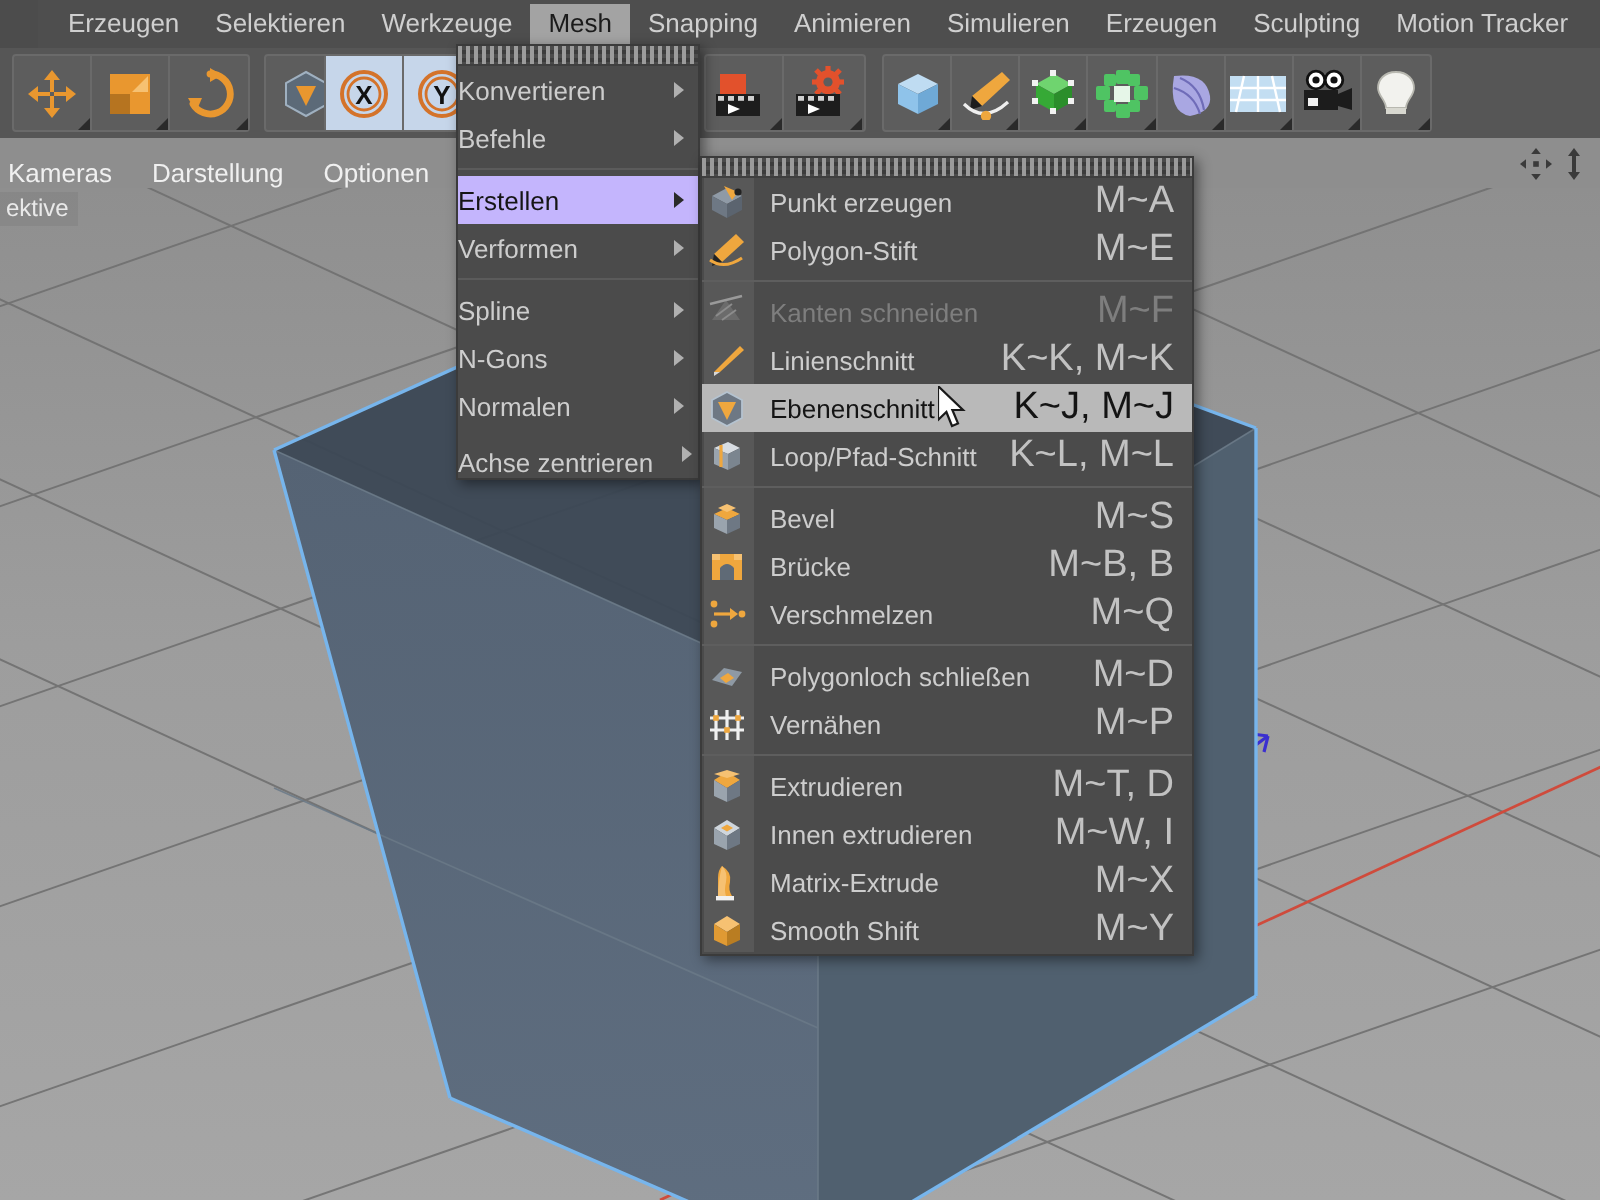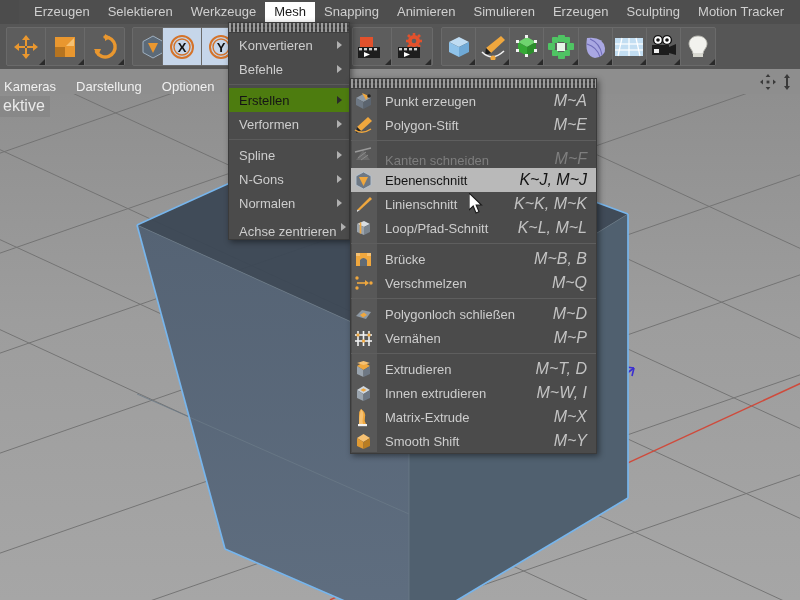--- a/index.html
+++ b/index.html
@@ -46,21 +46,21 @@
   }
   .menubar-item {
     font-size: 13px;
     color: #cfcfcf;
     padding: 3px 9px 4px 9px;
     white-space: nowrap;
     line-height: 14px;
     cursor: default;
   }
   .menubar-item.active {
-    background: #ffffff;
+    background: #a3a3a3;
     color: #1b1b1b;
   }
 
   
   #toolbar {
     position: absolute;
     left: 0; top: 24px;
     width: 800px; height: 45px;
     background: #565656;
     box-sizing: border-box;
@@ -119,21 +119,21 @@
     height: 25px;
     display: flex;
     align-items: center;
     gap: 4px;
   }
 
   
   #persptag {
     position: absolute;
     left: 0; top: 96px;
-    font-size: 16px;
+    font-size: 12px;
     color: #e9e9e9;
     background: rgba(130,130,130,0.62);
     padding: 1px 5px 2px 3px;
     white-space: nowrap;
     cursor: default;
   }
 
   
   .dropdown {
     position: absolute;
@@ -158,28 +158,27 @@
     background-size: 4px 4px, 4px 4px;
     border-bottom: 1px solid #3f3f3f;
   }
   .mi {
     position: relative;
     height: 24px;
     display: flex;
     align-items: center;
     font-size: 13px;
     color: #cdcdcd;
-    padding-left: 10px;
     padding-right: 18px;
     white-space: nowrap;
     cursor: default;
     box-sizing: border-box;
   }
   .mi.hl {
-    background: #4d7c0f;
+    background: #c4b5fd;
     color: #151515;
   }
   .mi .arrow {
     position: absolute;
     right: 7px; top: 50%;
     margin-top: -4px;
     width: 0; height: 0;
     border-top: 4px solid transparent;
     border-bottom: 4px solid transparent;
     border-left: 5px solid #b0b0b0;
@@ -210,35 +209,34 @@
     height: 24px;
     display: flex;
     align-items: center;
     font-size: 13px;
     color: #cdcdcd;
     white-space: nowrap;
     cursor: default;
     box-sizing: border-box;
   }
   .mi2.hl { background: #b9b9b9; color: #141414; }
-  .mi2.disabled { color: #7e7e7e; align-items: flex-end; }
+  .mi2.disabled { color: #7e7e7e; }
   .mi2 .ico {
     width: 25px;
     min-width: 25px;
     height: 24px;
     display: flex;
     align-items: center;
     justify-content: center;
   }
   .mi2 .lbl { padding-left: 9px; flex: 1; }
   .mi2 .key {
     padding-right: 9px;
     color: #c2c2c2;
-    font-size: 16px;
-    font-style: italic;
+    font-size: 19px;
   }
   .mi2.hl .key { color: #141414; }
   .mi2.disabled .key { color: #7e7e7e; }
   .sep2 {
     height: 1px;
     background: #5e5e5e;
     margin: 3px 0 3px 0;
     position: relative;
     z-index: 2;
   }
@@ -656,57 +654,69 @@
                 <path d="M 4 11 L 12 5"></path>
                 <path d="M 7 13 L 14 8"></path>
               </g>
             <path d="M 1 5 L 17 1" stroke="#9a9a9a" stroke-width="1.4" fill="none"></path>
           </svg>
         </span>
         <span class="lbl">Kanten schneiden</span>
         <span class="key">M~F</span>
       </div>
 
+      <div class="mi2">
+        <span class="ico">
+          <svg width="19" height="19" viewBox="0 0 19 19">
+            <path d="M 16 2 L 18 4 L 6 15 L 3 15 Z" fill="#efa73e"></path>
+            <path d="M 3 15 L 6 15 L 3 17 Z" fill="#d8d8d8"></path>
+          </svg>
+        </span>
+        <span class="lbl">Linienschnitt</span>
+        <span class="key">K~K, M~K</span>
+      </div>
+
       <div class="mi2 hl">
         <span class="ico">
           <svg width="19" height="19" viewBox="0 0 19 19">
             <polygon points="9.5,1 17,5 17,14 9.5,18 2,14 2,5" fill="#6e7884" stroke="#b5c3d0" stroke-width="0.9"></polygon>
             <polygon points="5,6 14,6 9.5,15" fill="#efa73e"></polygon>
           </svg>
         </span>
         <span class="lbl">Ebenenschnitt</span>
         <span class="key">K~J, M~J</span>
-      </div>
-
-      <div class="mi2">
-        <span class="ico">
-          <svg width="19" height="19" viewBox="0 0 19 19">
-            <path d="M 16 2 L 18 4 L 6 15 L 3 15 Z" fill="#efa73e"></path>
-            <path d="M 3 15 L 6 15 L 3 17 Z" fill="#d8d8d8"></path>
-          </svg>
-        </span>
-        <span class="lbl">Linienschnitt</span>
-        <span class="key">K~K, M~K</span>
       </div>
 
       <div class="mi2">
         <span class="ico">
           <svg width="19" height="19" viewBox="0 0 19 19">
             <polygon points="3,5 10,2 16,5 10,8" fill="#d8dde2"></polygon>
             <polygon points="3,5 10,8 10,16 3,13" fill="#9aa4ae"></polygon>
             <polygon points="16,5 10,8 10,16 16,13" fill="#7b858f"></polygon>
             <path d="M 6.5 3.5 L 6.5 14.5" stroke="#efa73e" stroke-width="1.6" fill="none"></path>
           </svg>
         </span>
         <span class="lbl">Loop/Pfad-Schnitt</span>
         <span class="key">K~L, M~L</span>
       </div>
 
       <div class="sep2"></div>
 
+      <div class="mi2">
+        <span class="ico">
+          <svg width="19" height="19" viewBox="0 0 19 19">
+            <polygon points="3,7 9.5,4 16,7 9.5,10" fill="#efa73e"></polygon>
+            <polygon points="5,4 9.5,2 14,4 9.5,6" fill="#f6c172"></polygon>
+            <polygon points="3,7 9.5,10 9.5,17 3,14" fill="#9aa4ae"></polygon>
+            <polygon points="16,7 9.5,10 9.5,17 16,14" fill="#6e7884"></polygon>
+          </svg>
+        </span>
+        <span class="lbl">Bevel</span>
+        <span class="key">M~S</span>
+      </div>
 
       <div class="mi2">
         <span class="ico">
           <svg width="19" height="19" viewBox="0 0 19 19">
             <rect x="2" y="3" width="15" height="13" fill="#efa73e"></rect>
             <path d="M 6 16 L 6 10 Q 9.5 6 13 10 L 13 16 Z" fill="#5f6a76"></path>
             <g fill="#f6c172">
                 <rect x="2" y="3" width="4" height="3"></rect>
                 <rect x="13" y="3" width="4" height="3"></rect>
               </g>

